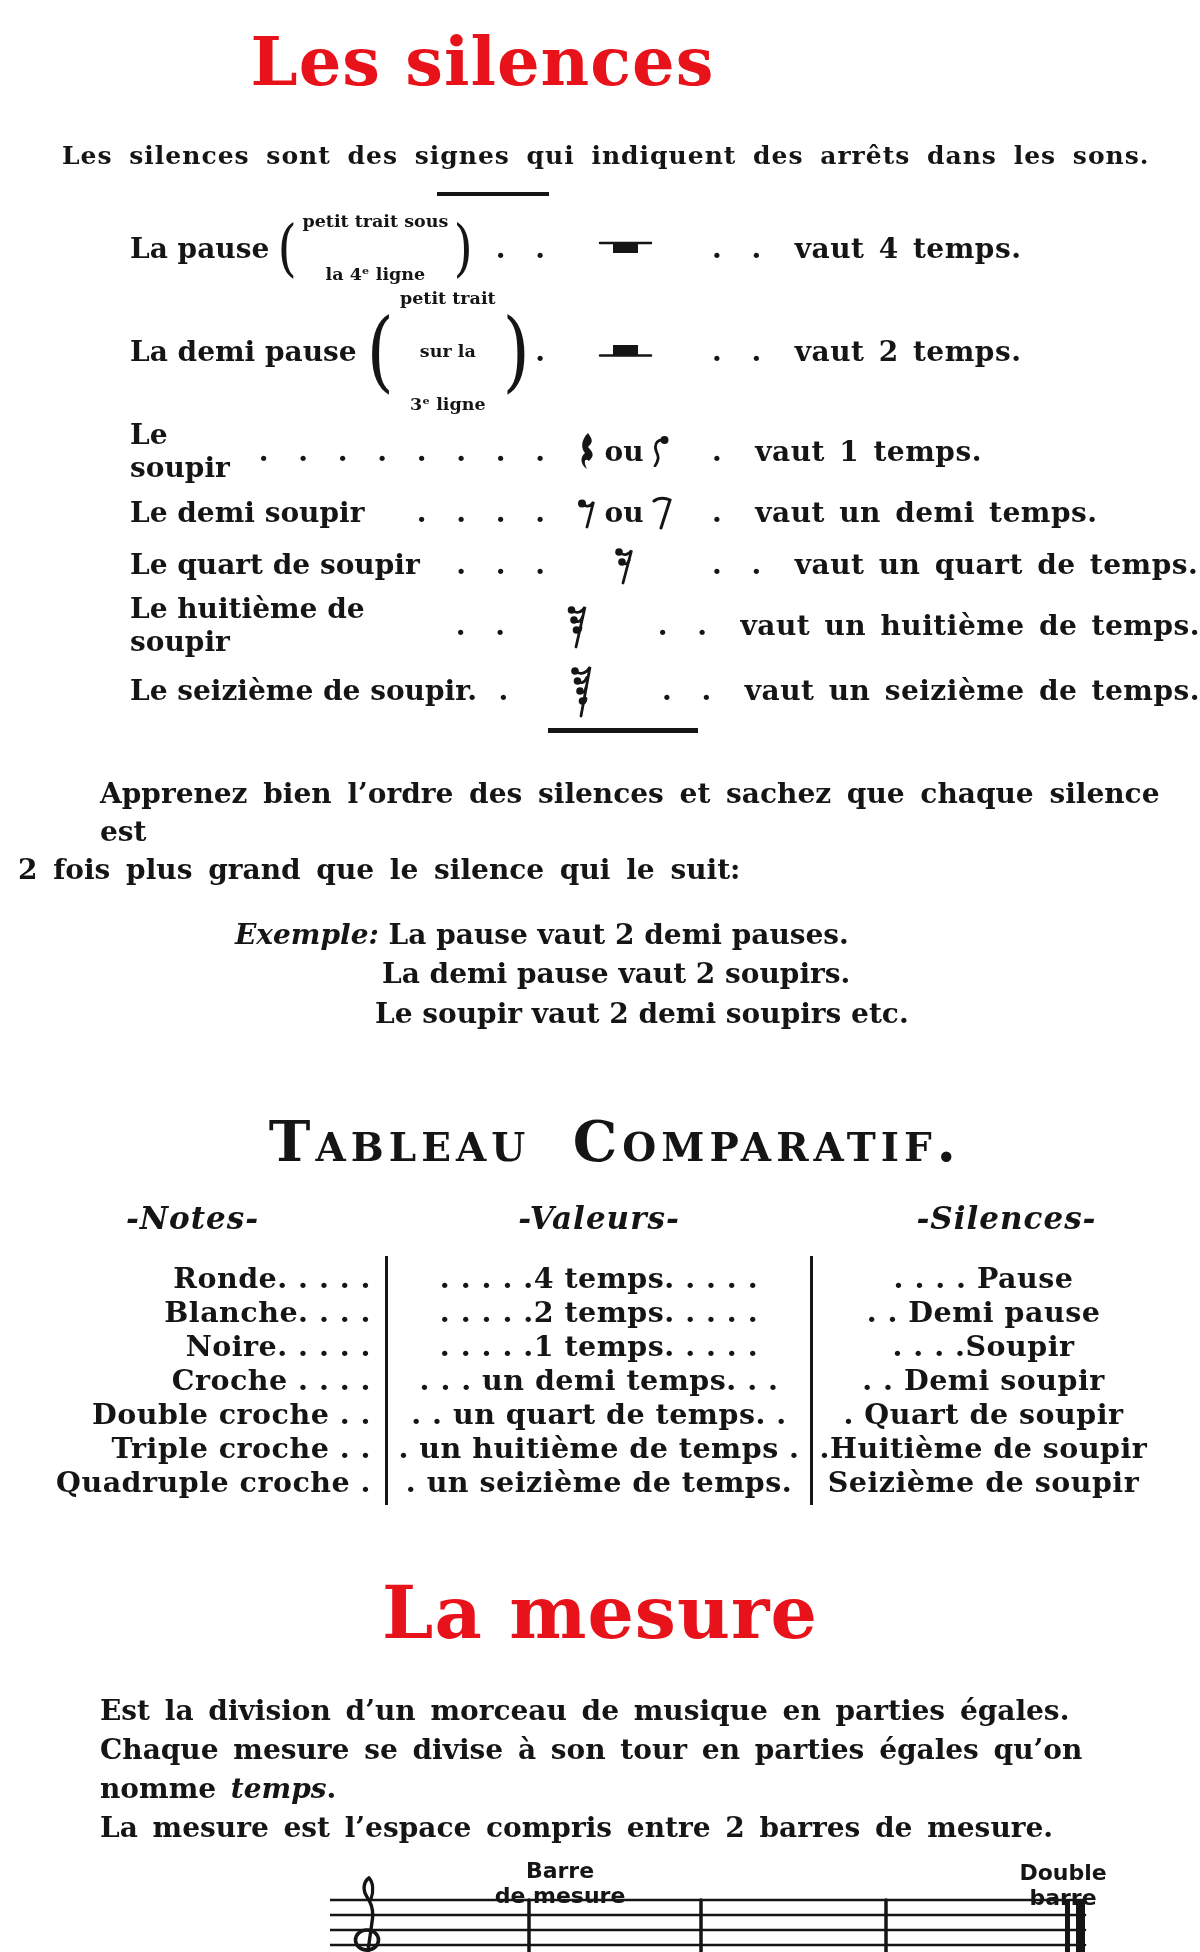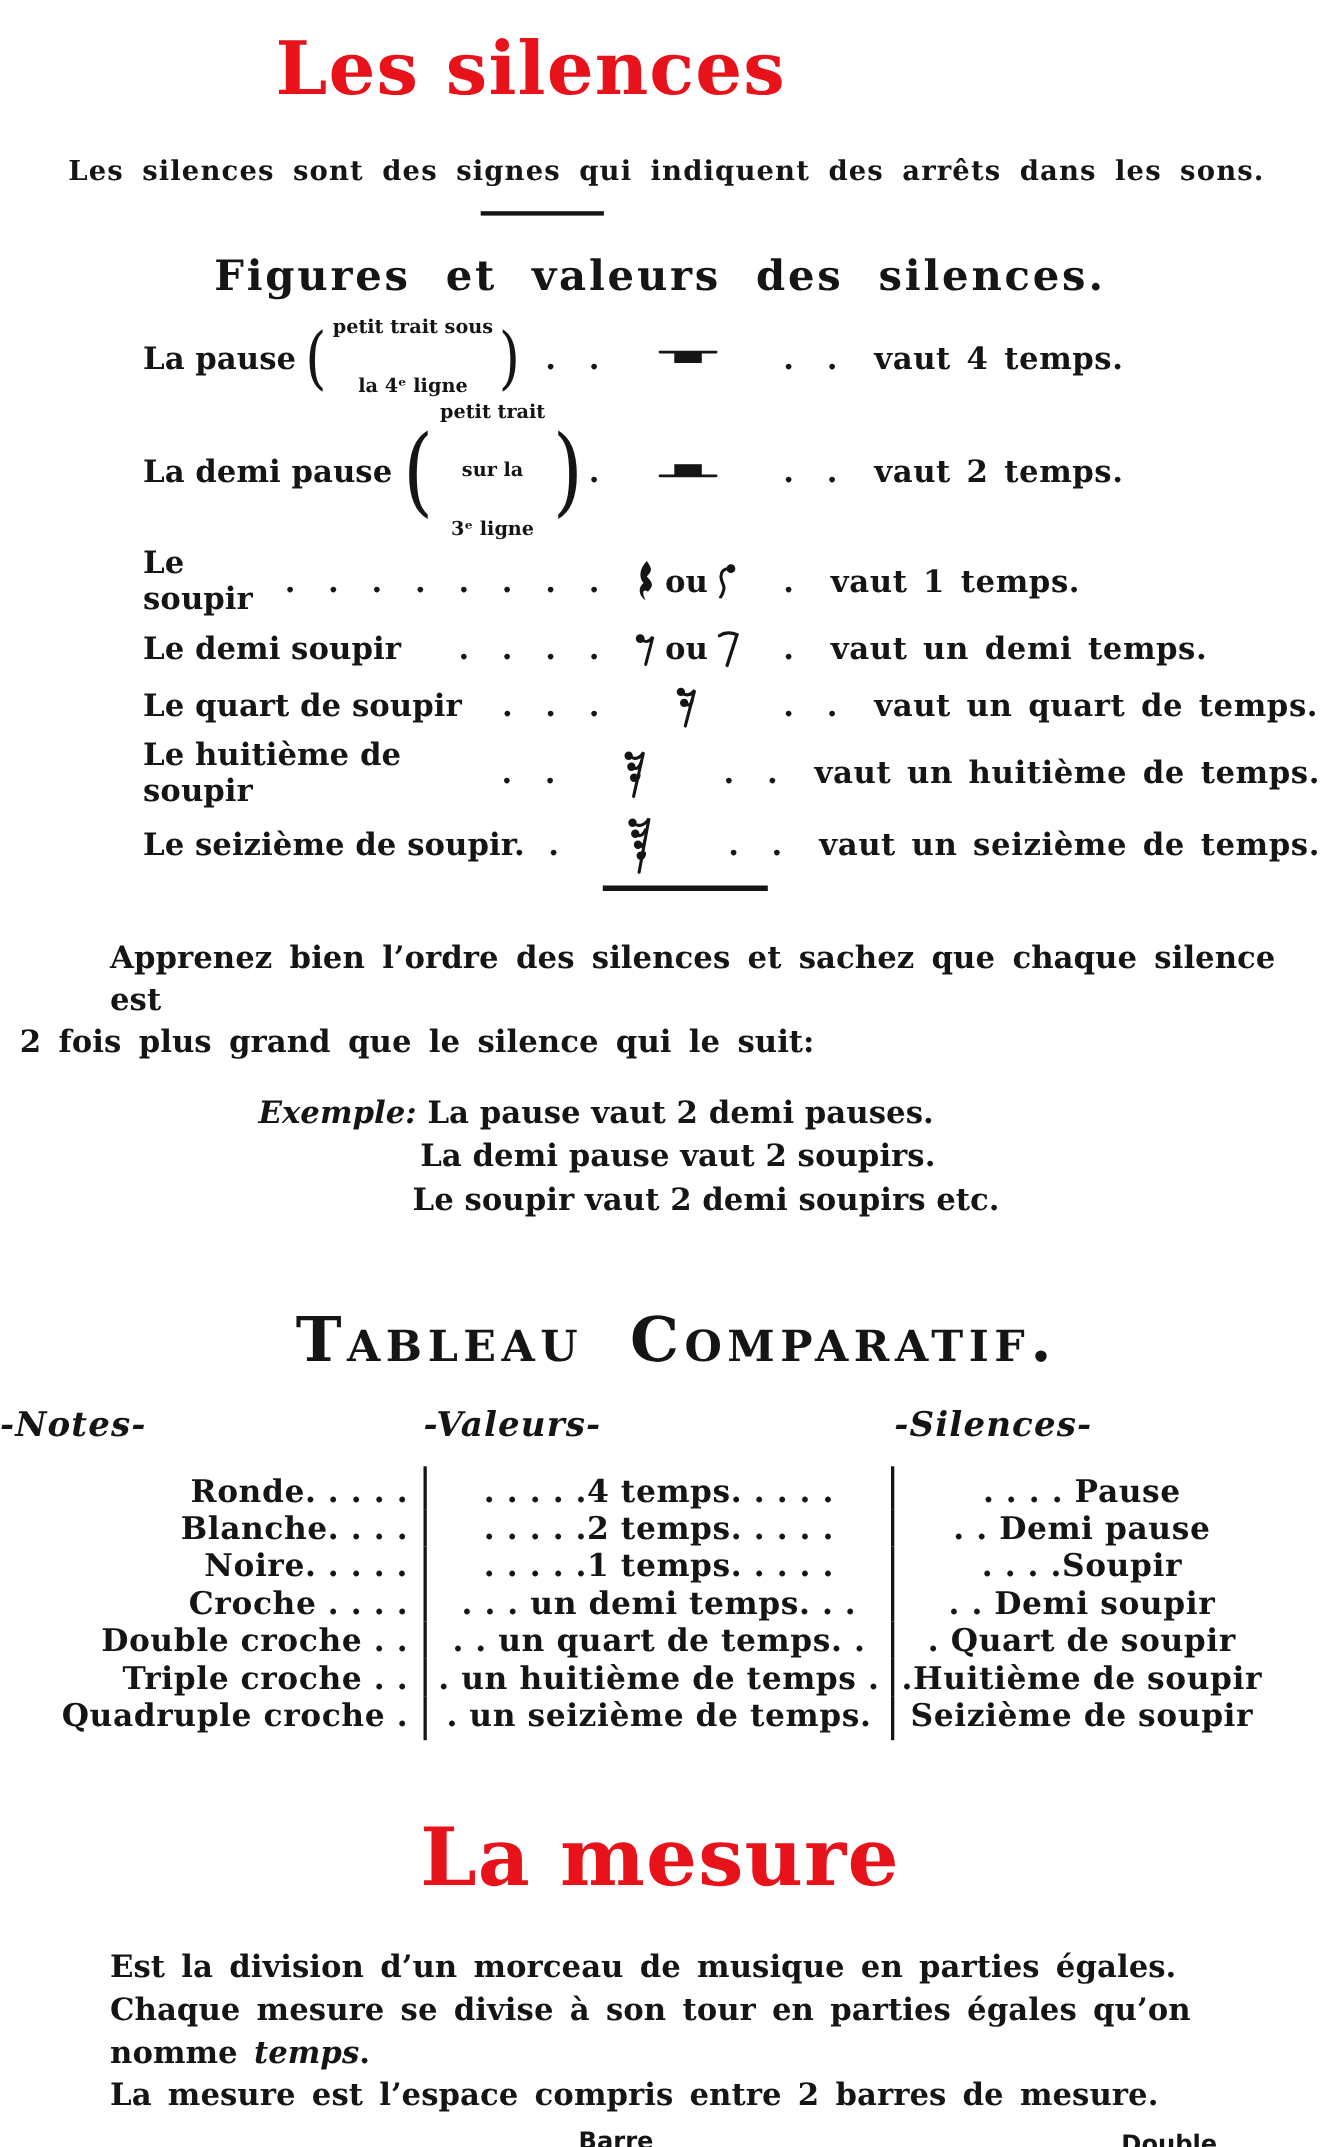--- a/index.html
+++ b/index.html
@@ -39,21 +39,21 @@
   #order-line2 { margin-left:18px; }
   .ex-block { margin-top:26px; font-size:28px; line-height:1.42; }
   .italic { font-style:italic; }
   #ex-line1 { margin-left:235px; }
   #ex-line2 { margin-left:382px; }
   #ex-line3 { margin-left:375px; }
 
   #tableau-title { margin-top:74px; text-align:center; font-variant:small-caps; font-size:56px; letter-spacing:5px; word-spacing:18px; padding-left:30px; }
   .tbl-grid { display:grid; grid-template-columns:385px 428px 1fr; }
   #tbl-headers { margin-top:26px; font-size:31px; font-style:italic; letter-spacing:1px; }
-  #tbl-headers > div { }
+  #tbl-headers > div { text-align:center; }
   #tbl-body { margin-top:20px; }
   .t-cell { font-size:28.5px; line-height:34px; white-space:nowrap; letter-spacing:0.5px; }
   .t-note { text-align:right; padding-right:14px; }
   .t-val { text-align:center; border-left:3px solid #151515; border-right:3px solid #151515; }
   .t-sil { text-align:center; padding-right:46px; }
   .t-first { padding-top:5px; }
   .t-last { padding-bottom:6px; }
 
   #title-mesure { font-size:73px; margin-top:64px; letter-spacing:1px; }
   #mesure-para { margin-top:36px; margin-left:100px; font-size:28px; line-height:1.4; word-spacing:5px; }
@@ -67,21 +67,20 @@
 </head>
 <body>
 
 <div class="page">
 
   <div id="title-silences" class="red-title">Les silences</div>
 
   <div id="intro">Les silences sont des signes qui indiquent des arrêts dans les sons.</div>
   <div id="rule-intro" class="small-rule"></div>
 
-  <div id="fig-heading">Figures et valeurs des silences.</div>
 
   <div class="fig-rows">
 
     <div class="fig-row">
       <div class="fig-left">
         <span class="fig-label-group">
           <span>La pause</span>
           <span class="paren">
             <span class="paren-glyph paren-2">(</span>
             <span class="paren-lines">

